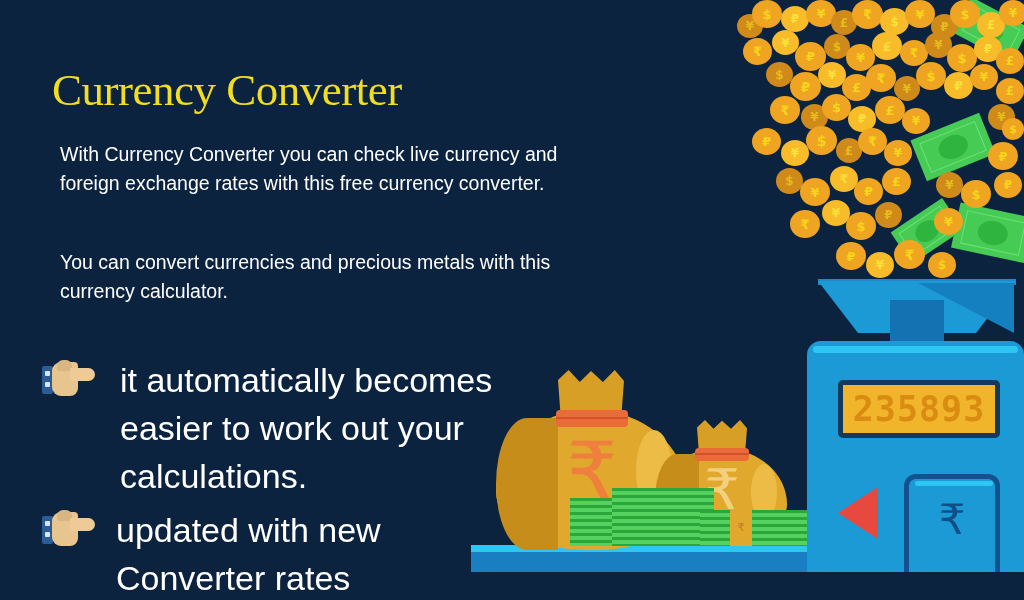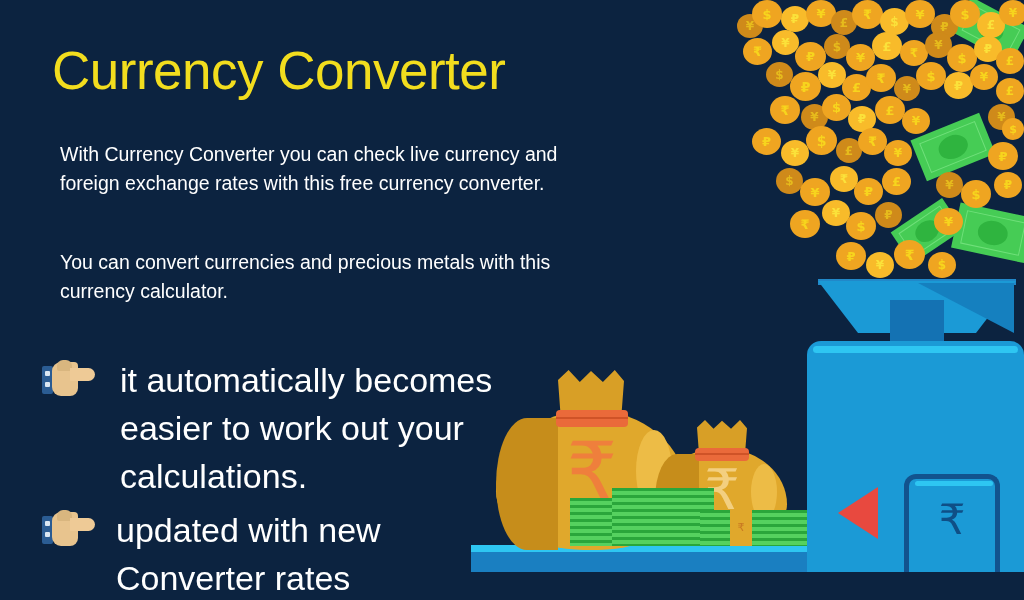--- a/index.html
+++ b/index.html
@@ -16,27 +16,28 @@
     width: 1024px;
     height: 600px;
     background: #0c2340;
     overflow: hidden;
   }
 
   
   .title {
     position: absolute;
     left: 52px;
-    top: 40px;
-    font-size: 53px;
+    top: 59px;
+    font-size: 45px;
     line-height: 62px;
     letter-spacing: -0.5px;
     color: #f2dd1e;
     font-weight: 400;
     white-space: nowrap;
+    font-family: Liberation Serif, serif;
   }
   .para {
     position: absolute;
     left: 60px;
     color: #ffffff;
     font-size: 19.5px;
     line-height: 29px;
     font-weight: 400;
     width: 500px;
   }
@@ -477,20 +478,23 @@
     <div class="cash" style="left:700px;top:510px;width:112px;height:36px;">
       <span class="cash-stripes"></span>
       <span class="cash-band" style="left:30px;top:0;width:22px;height:36px;">
         <span class="cash-band-glyph" style="top:12px;">₹</span>
       </span>
     </div>
 
     <div class="machine-body"></div>
     <div class="machine-body-hl"></div>
 
+    <div class="display">
+      <span class="display-digits">235893</span>
+    </div>
 
     <div class="tri-left"></div>
 
     <div class="rupee-panel">
       <span class="rupee-panel-hl"></span>
       <span class="rupee-panel-glyph">₹</span>
     </div>
   </div>
 
   <div class="title">Currency Converter</div>

